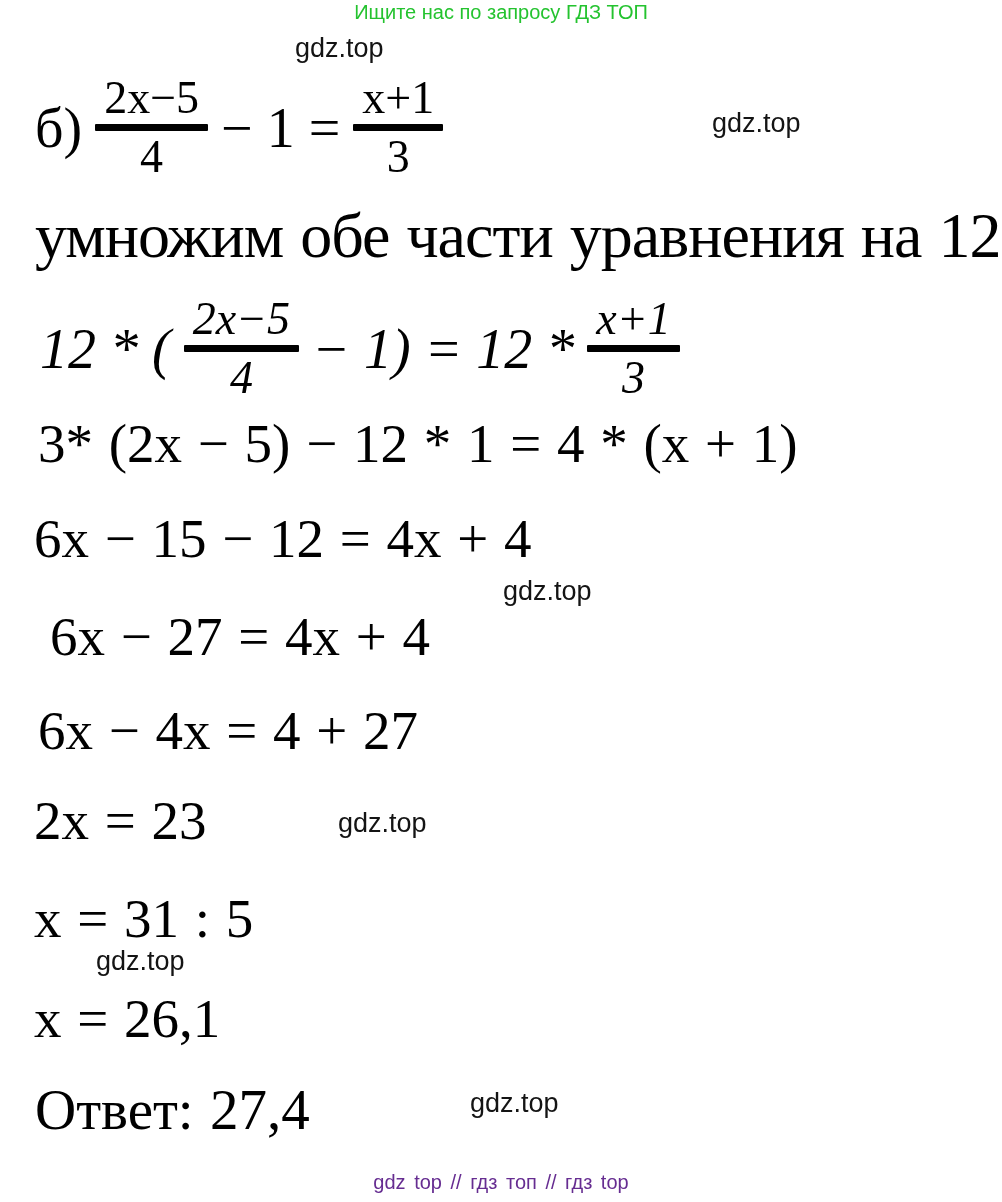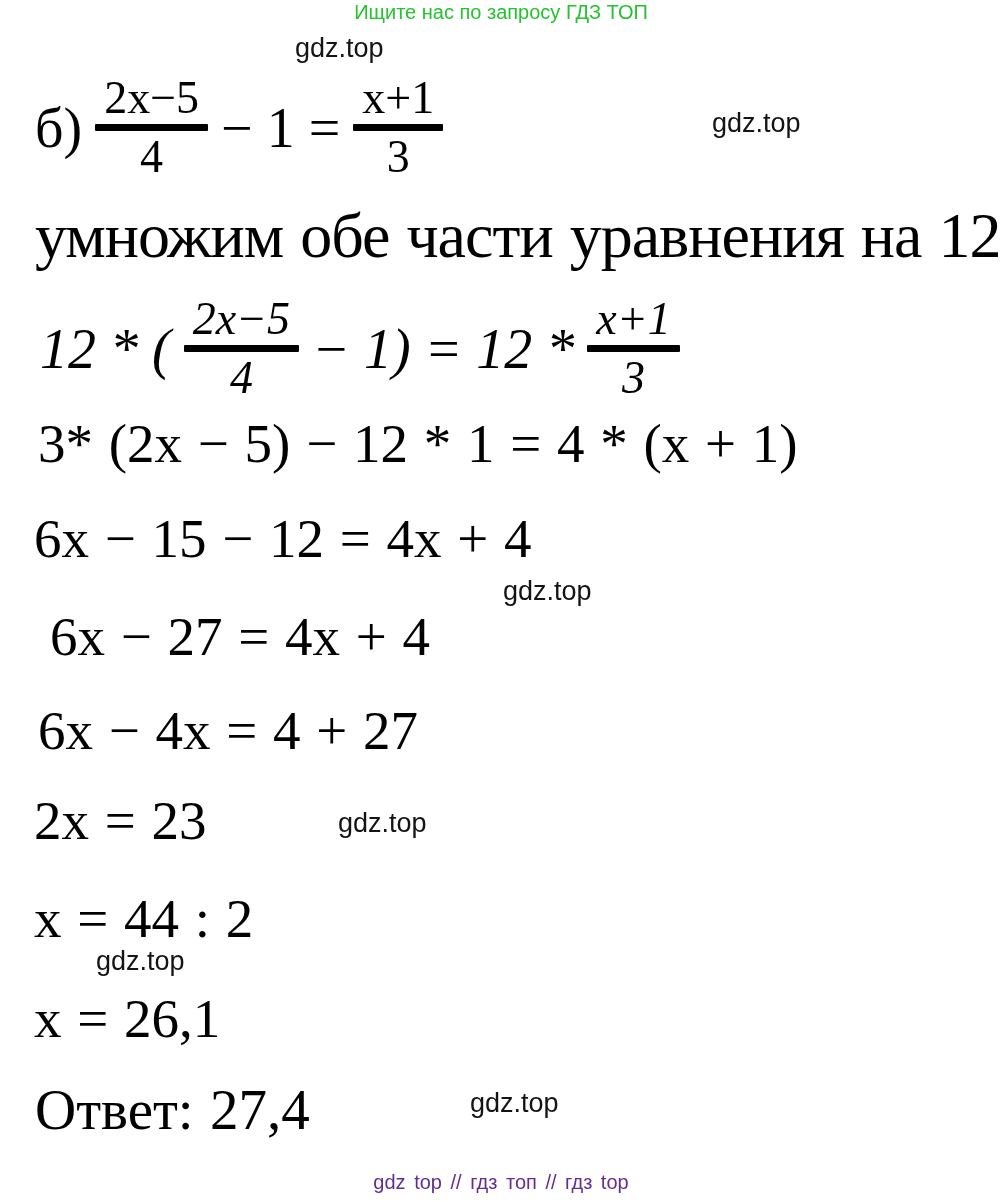--- a/index.html
+++ b/index.html
@@ -108,21 +108,21 @@
     </span>
   </div>
 
   <div class="mline s0">3* (2x − 5) − 12 * 1 = 4 * (x + 1)</div>
   <div class="mline s1">6x − 15 − 12 = 4x + 4</div>
   <div class="wm wm3">gdz.top</div>
   <div class="mline s2">6x − 27 = 4x + 4</div>
   <div class="mline s3">6x − 4x = 4 + 27</div>
   <div class="mline s4">2x = 23</div>
   <div class="wm wm4">gdz.top</div>
-  <div class="mline s5">x = 44 : 2</div>
+  <div class="mline s5">x = 31 : 5</div>
   <div class="wm wm5">gdz.top</div>
   <div class="mline s6">x = 26,1</div>
 
   <div class="mline answer">Ответ: 27,4</div>
   <div class="wm wm6">gdz.top</div>
 
   <div class="footer" style="color: rgb(102, 45, 145);">gdz top // гдз топ // гдз top</div>
 
 </div>
 

